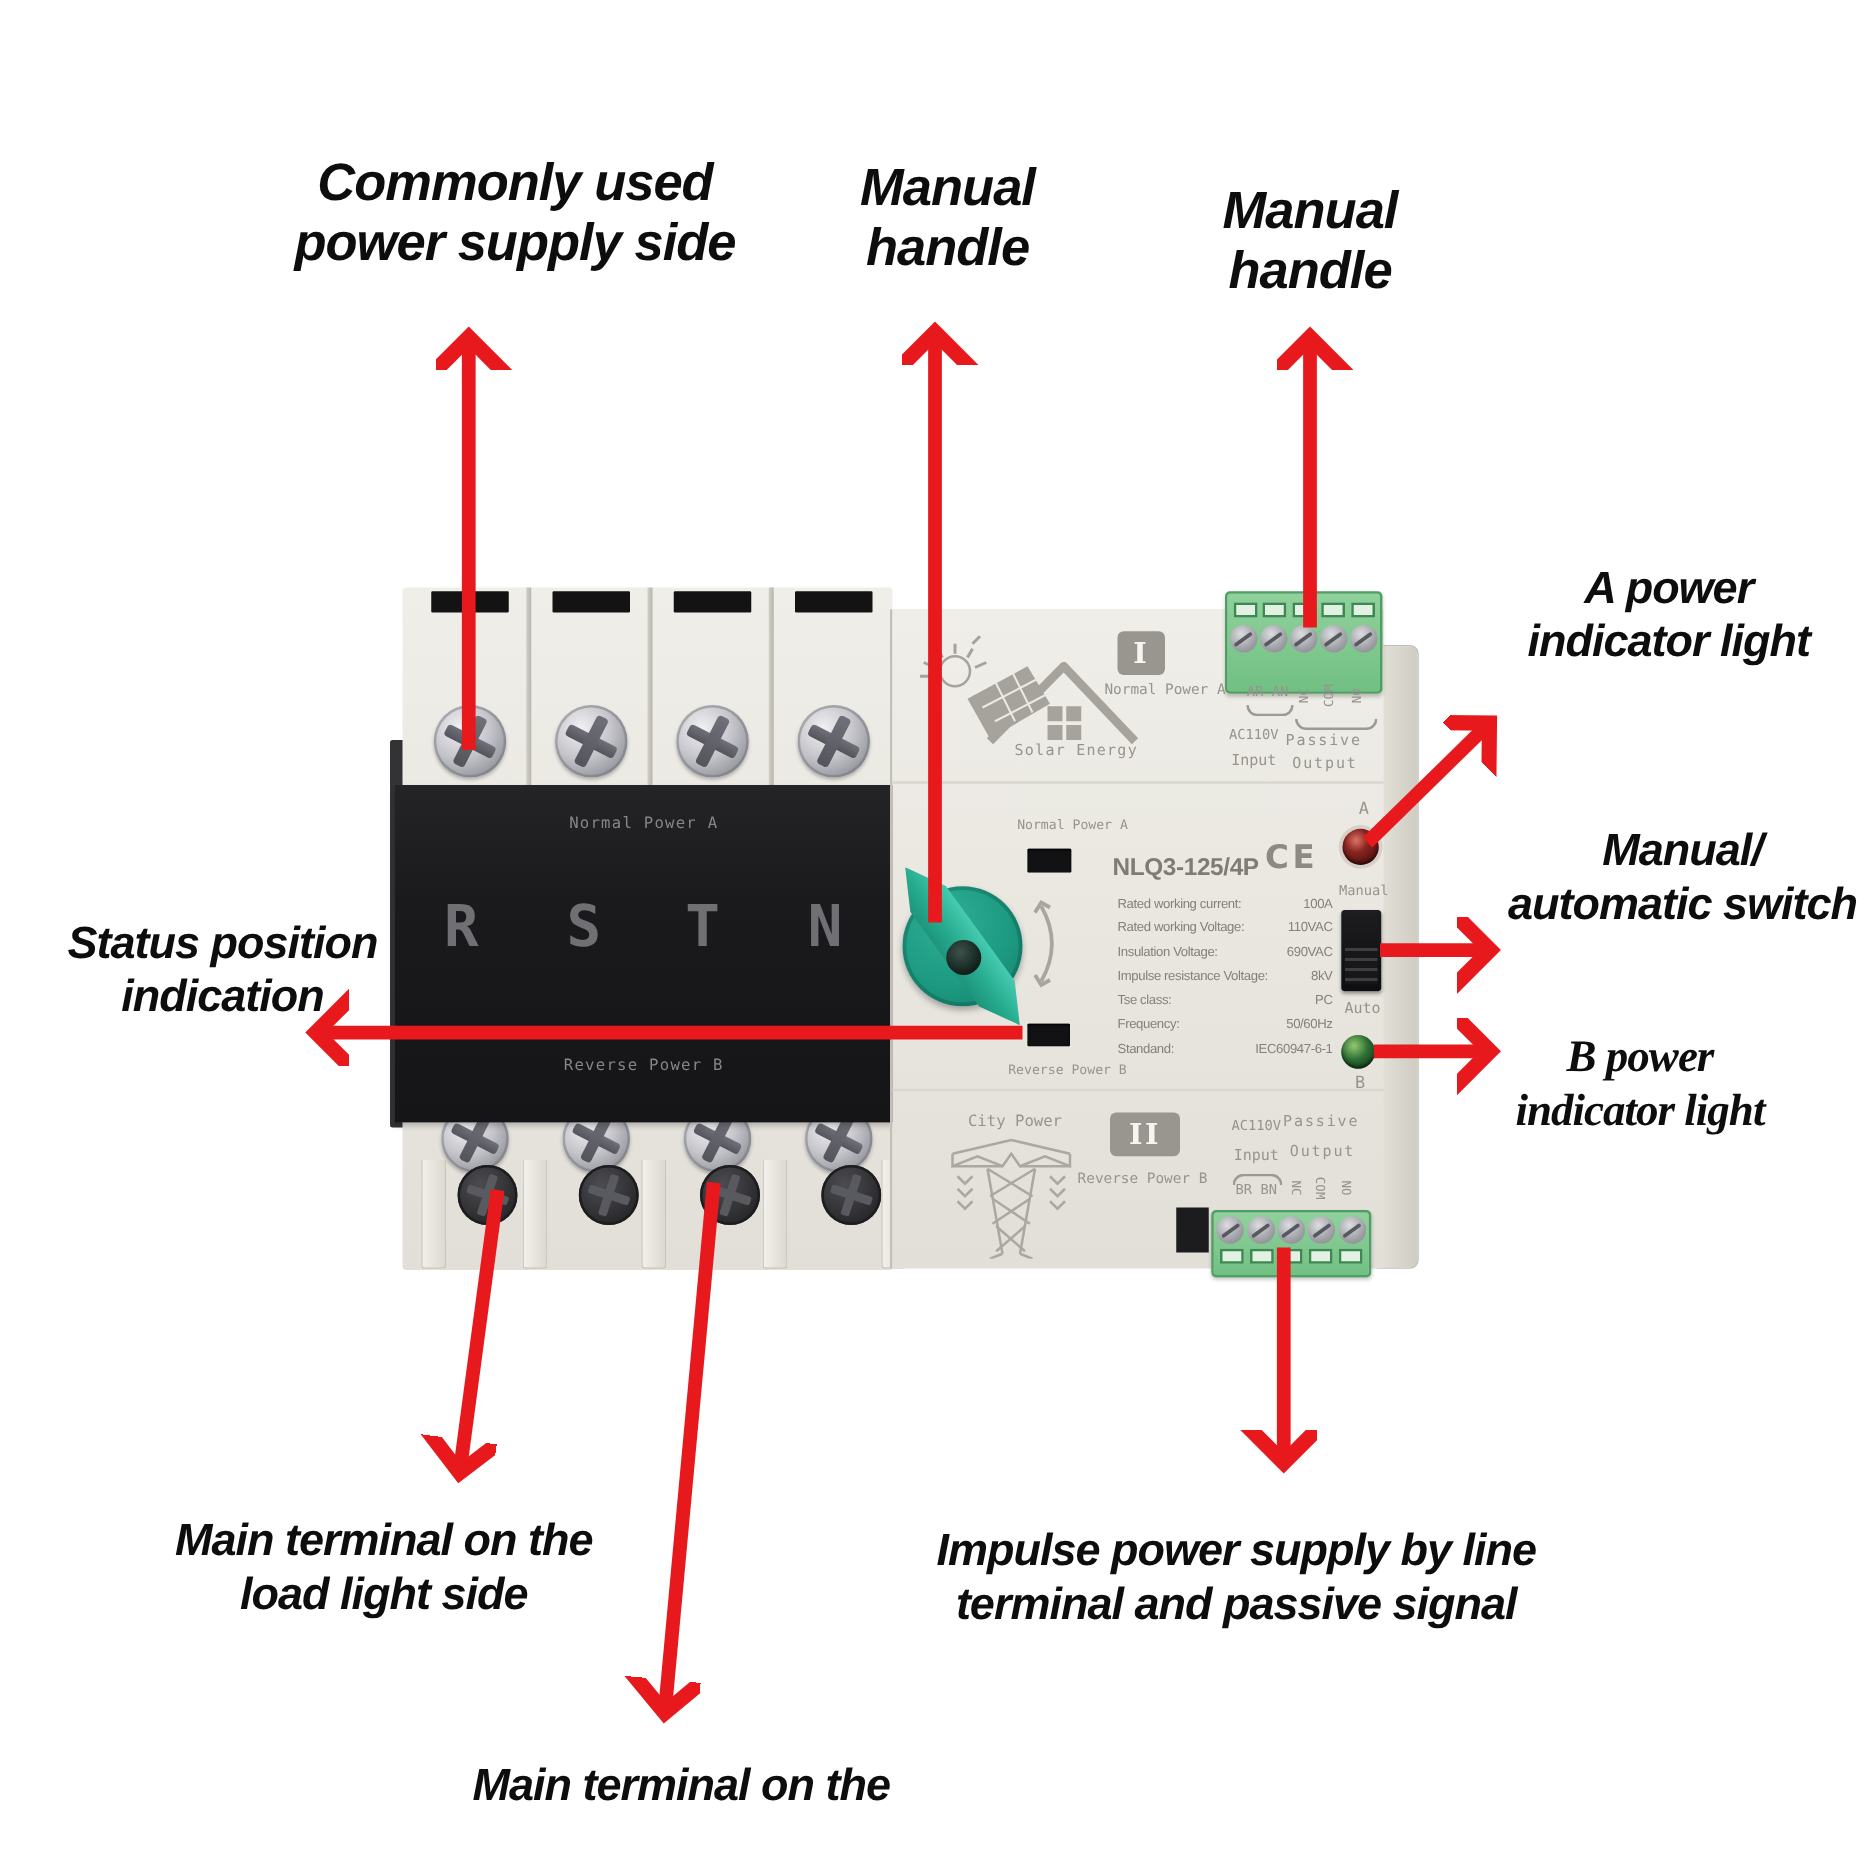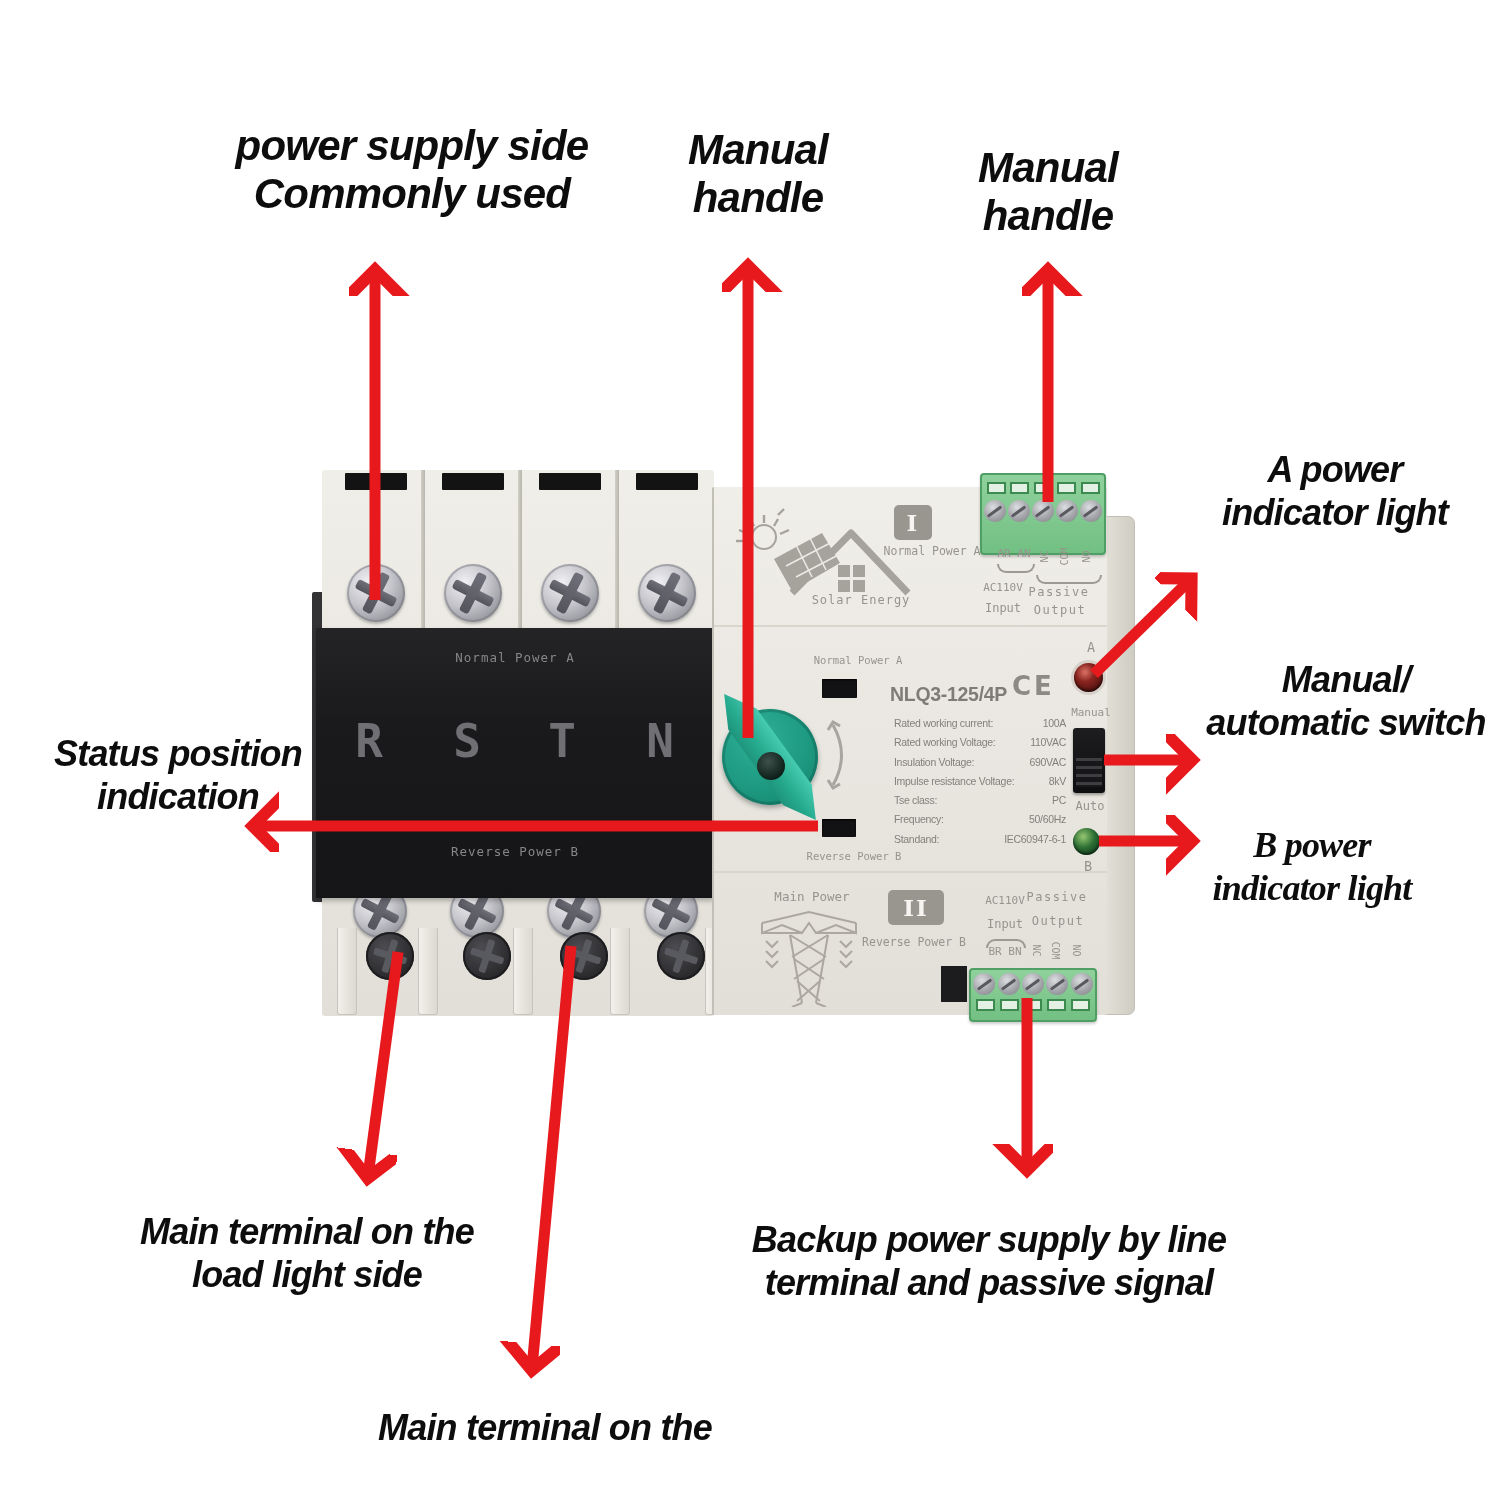--- a/index.html
+++ b/index.html
@@ -90,22 +90,22 @@
   .brace-up{position:absolute;height:7px;border:2px solid #9d9a94;border-bottom:none;border-radius:9px 9px 0 0;}
 
   .arrows{position:absolute;left:0;top:0;z-index:50;pointer-events:none;}
 </style>
 </head>
 <body>
 
 <div class="canvas">
 
   <div class="ann big" style="left:162px;top:122px;width:500px;">
+    <div>Commonly used</div>
     <div>power supply side</div>
-    <div>Commonly used</div>
   </div>
   <div class="ann big" style="left:608px;top:126px;width:300px;">
     <div>Manual</div>
     <div>handle</div>
   </div>
   <div class="ann big" style="left:898px;top:144px;width:300px;">
     <div>Manual</div>
     <div>handle</div>
   </div>
   <div class="ann med" style="left:1160px;top:448px;width:350px;">
@@ -125,21 +125,21 @@
     <div>indication</div>
   </div>
   <div class="ann med" style="left:87px;top:1210px;width:440px;">
     <div>Main terminal on the</div>
     <div>load light side</div>
   </div>
   <div class="ann med" style="left:325px;top:1406px;width:440px;">
     <div>Main terminal on the</div>
   </div>
   <div class="ann med" style="left:708px;top:1218px;width:562px;">
-    <div>Backup power supply by line</div>
+    <div>Impulse power supply by line</div>
     <div>terminal and passive signal</div>
   </div>
 
   <div class="abs" style="left:312px;top:592px;width:12px;height:310px;background:#333336;border-radius:2px;"></div>
   <div class="abs" style="left:1101px;top:516px;width:32px;height:497px;border-radius:0 7px 7px 0;
        background:linear-gradient(90deg,#e5e2da,#cfccc4);border:1px solid #c2bfb6;"></div>
 
   <div class="module" style="left:322px;top:470px;width:392px;height:546px;border-radius:3px;">
 
     <div class="vline" style="left:99px;"></div>
@@ -304,21 +304,21 @@
     </div>
 
     <div class="dtext" style="left:362px;top:152px;width:30px;font-size:13.5px;">A</div>
     <div class="led red" style="left:360px;top:176px;width:29px;height:29px;"></div>
     <div class="dtext" style="left:352px;top:219px;width:50px;font-size:11px;">Manual</div>
     <div class="switch" style="left:359px;top:241px;width:32px;height:65px;"></div>
     <div class="dtext" style="left:354px;top:312px;width:44px;font-size:12px;">Auto</div>
     <div class="led green" style="left:359px;top:341px;width:27px;height:27px;"></div>
     <div class="dtext" style="left:362px;top:371px;width:24px;font-size:13.5px;">B</div>
 
-    <div class="dtext" style="left:46px;top:402px;width:104px;font-size:12.5px;">Main Power</div>
+    <div class="dtext" style="left:46px;top:402px;width:104px;font-size:12.5px;">City Power</div>
     <svg class="abs" style="left:40px;top:420px;" width="110" height="100" viewBox="0 0 110 100">
       <g stroke="#aca89f" stroke-width="2" fill="none">
         <path d="M8,16 L55,5 L102,16"></path>
         <polyline points="8,16 8,26 28,18 48,26 55,16 62,26 82,18 102,26 102,16"></polyline>
         <polyline points="8,26 28,26 48,26"></polyline>
           <polyline points="62,26 82,26 102,26"></polyline>
         <line x1="36" y1="28" x2="48" y2="96"></line>
           <line x1="74" y1="28" x2="62" y2="96"></line>
         <line x1="36" y1="28" x2="72" y2="50"></line>
           <line x1="74" y1="28" x2="38" y2="50"></line>

